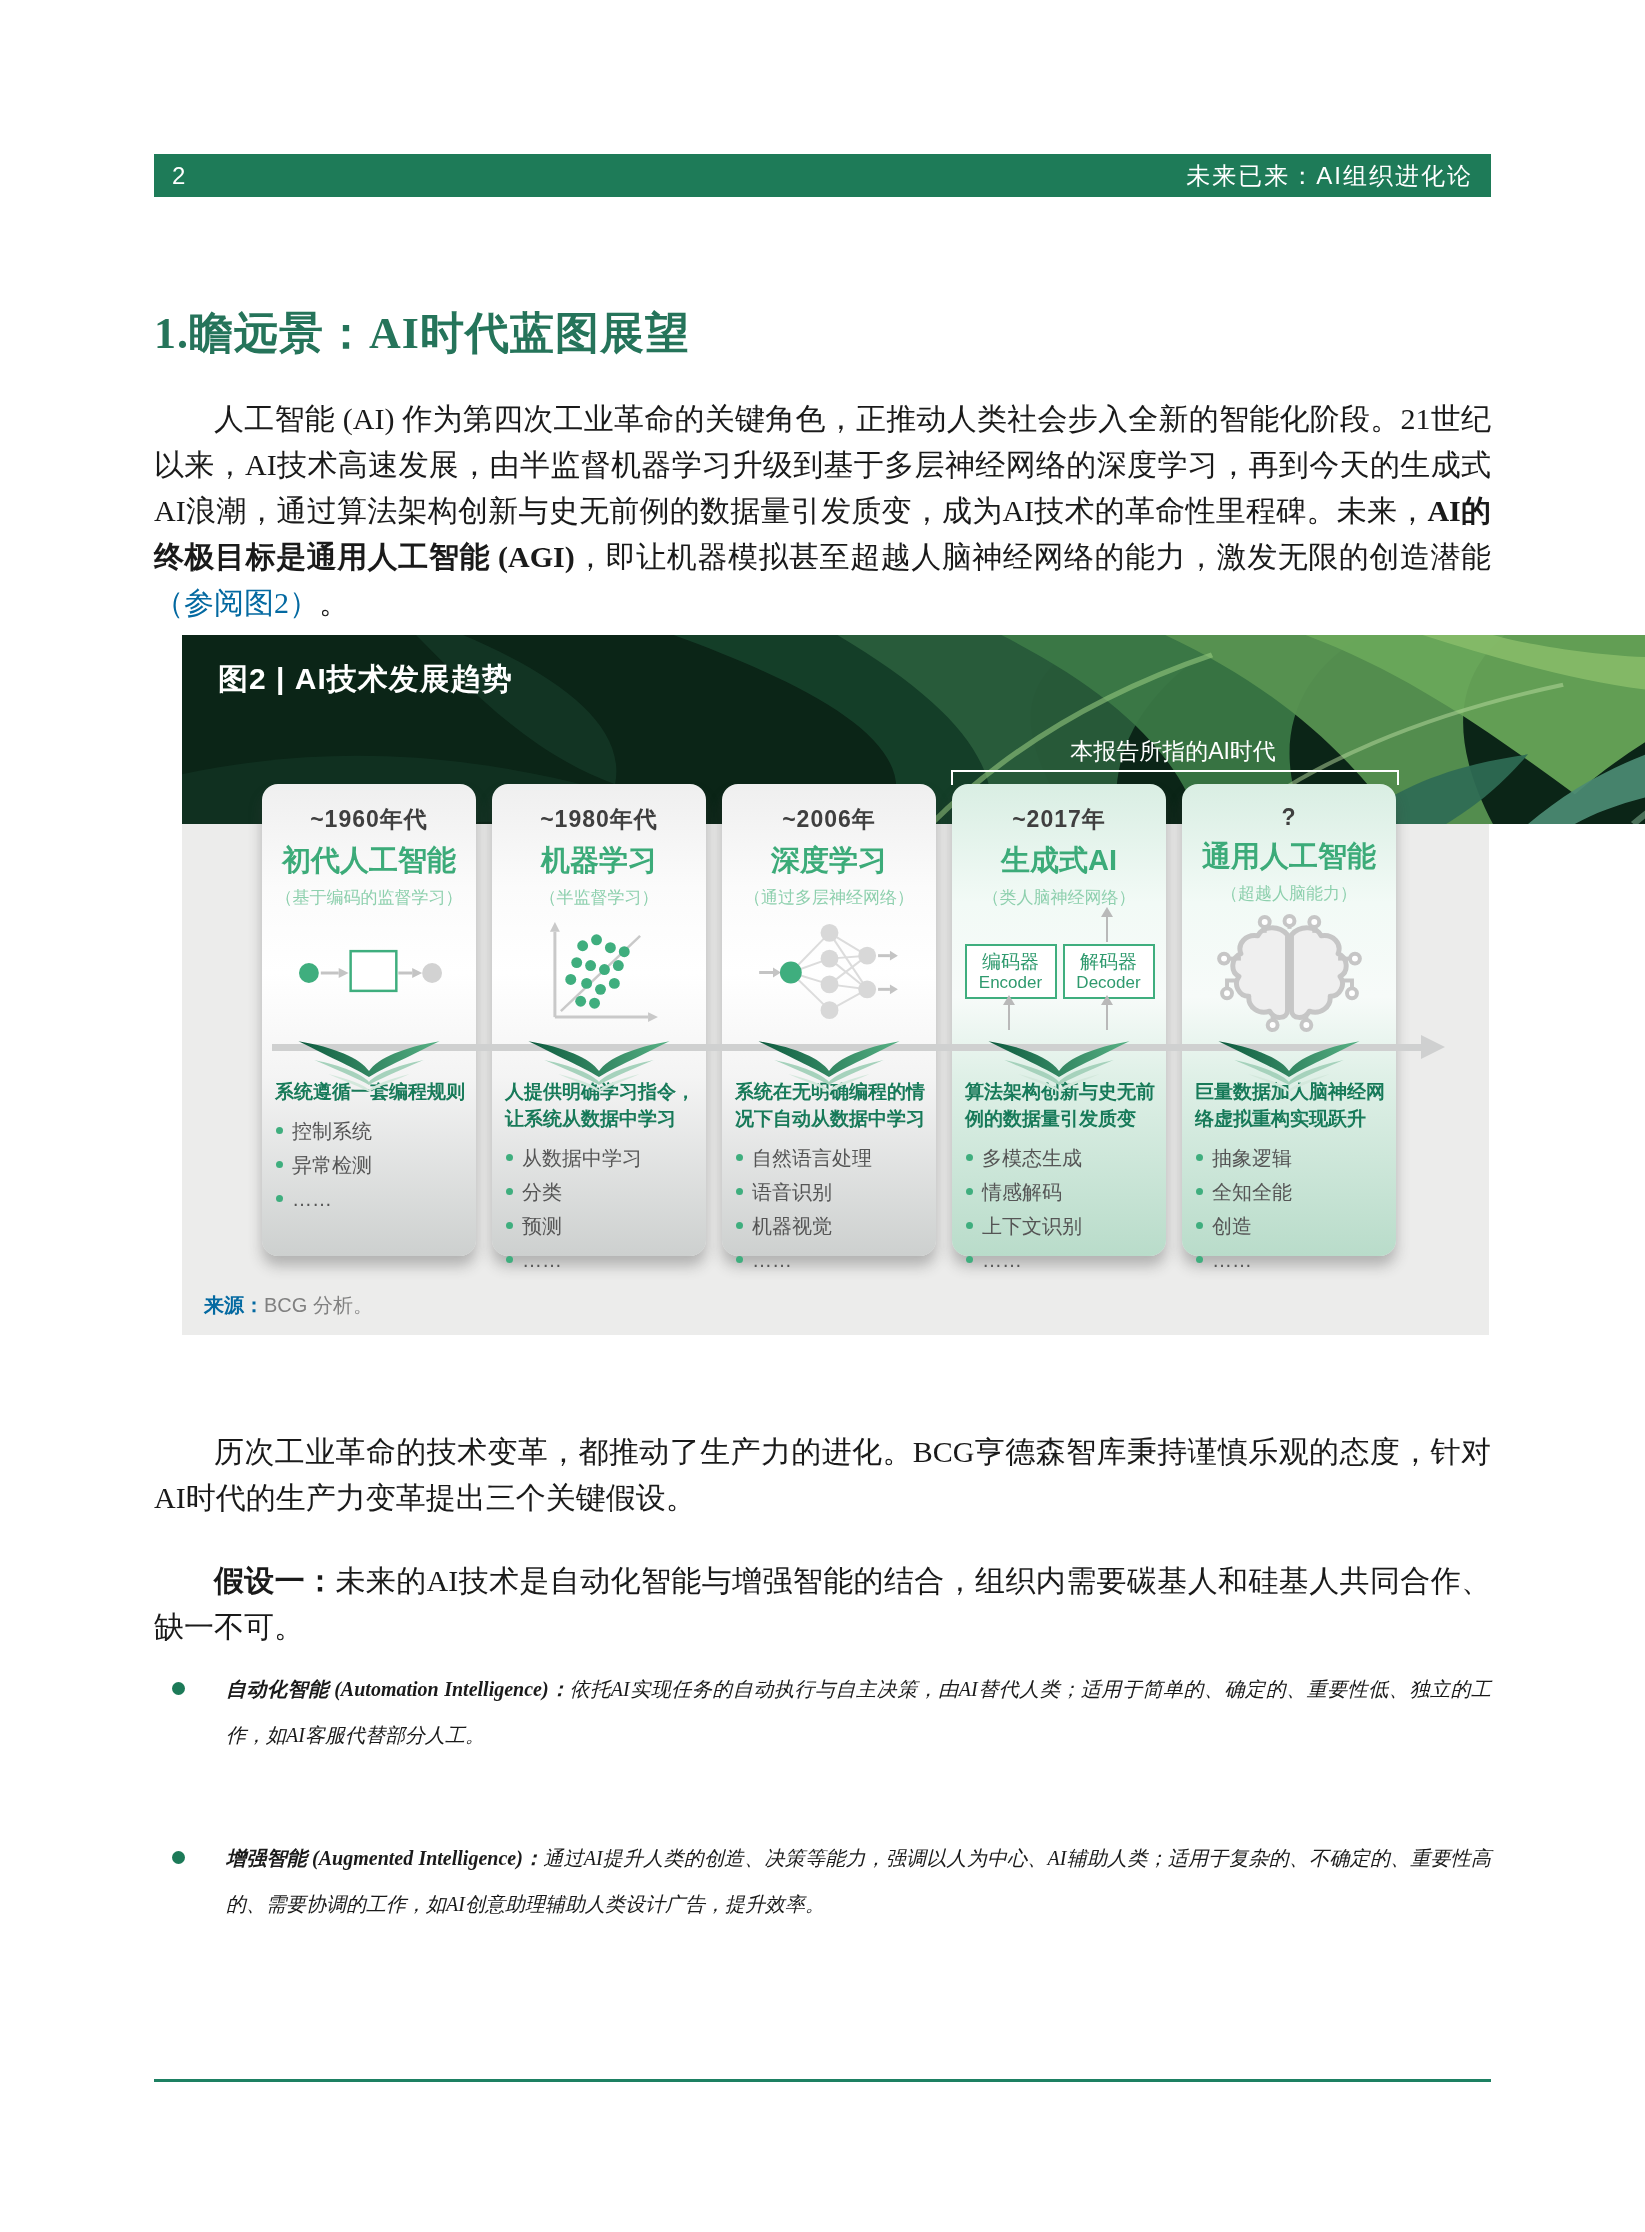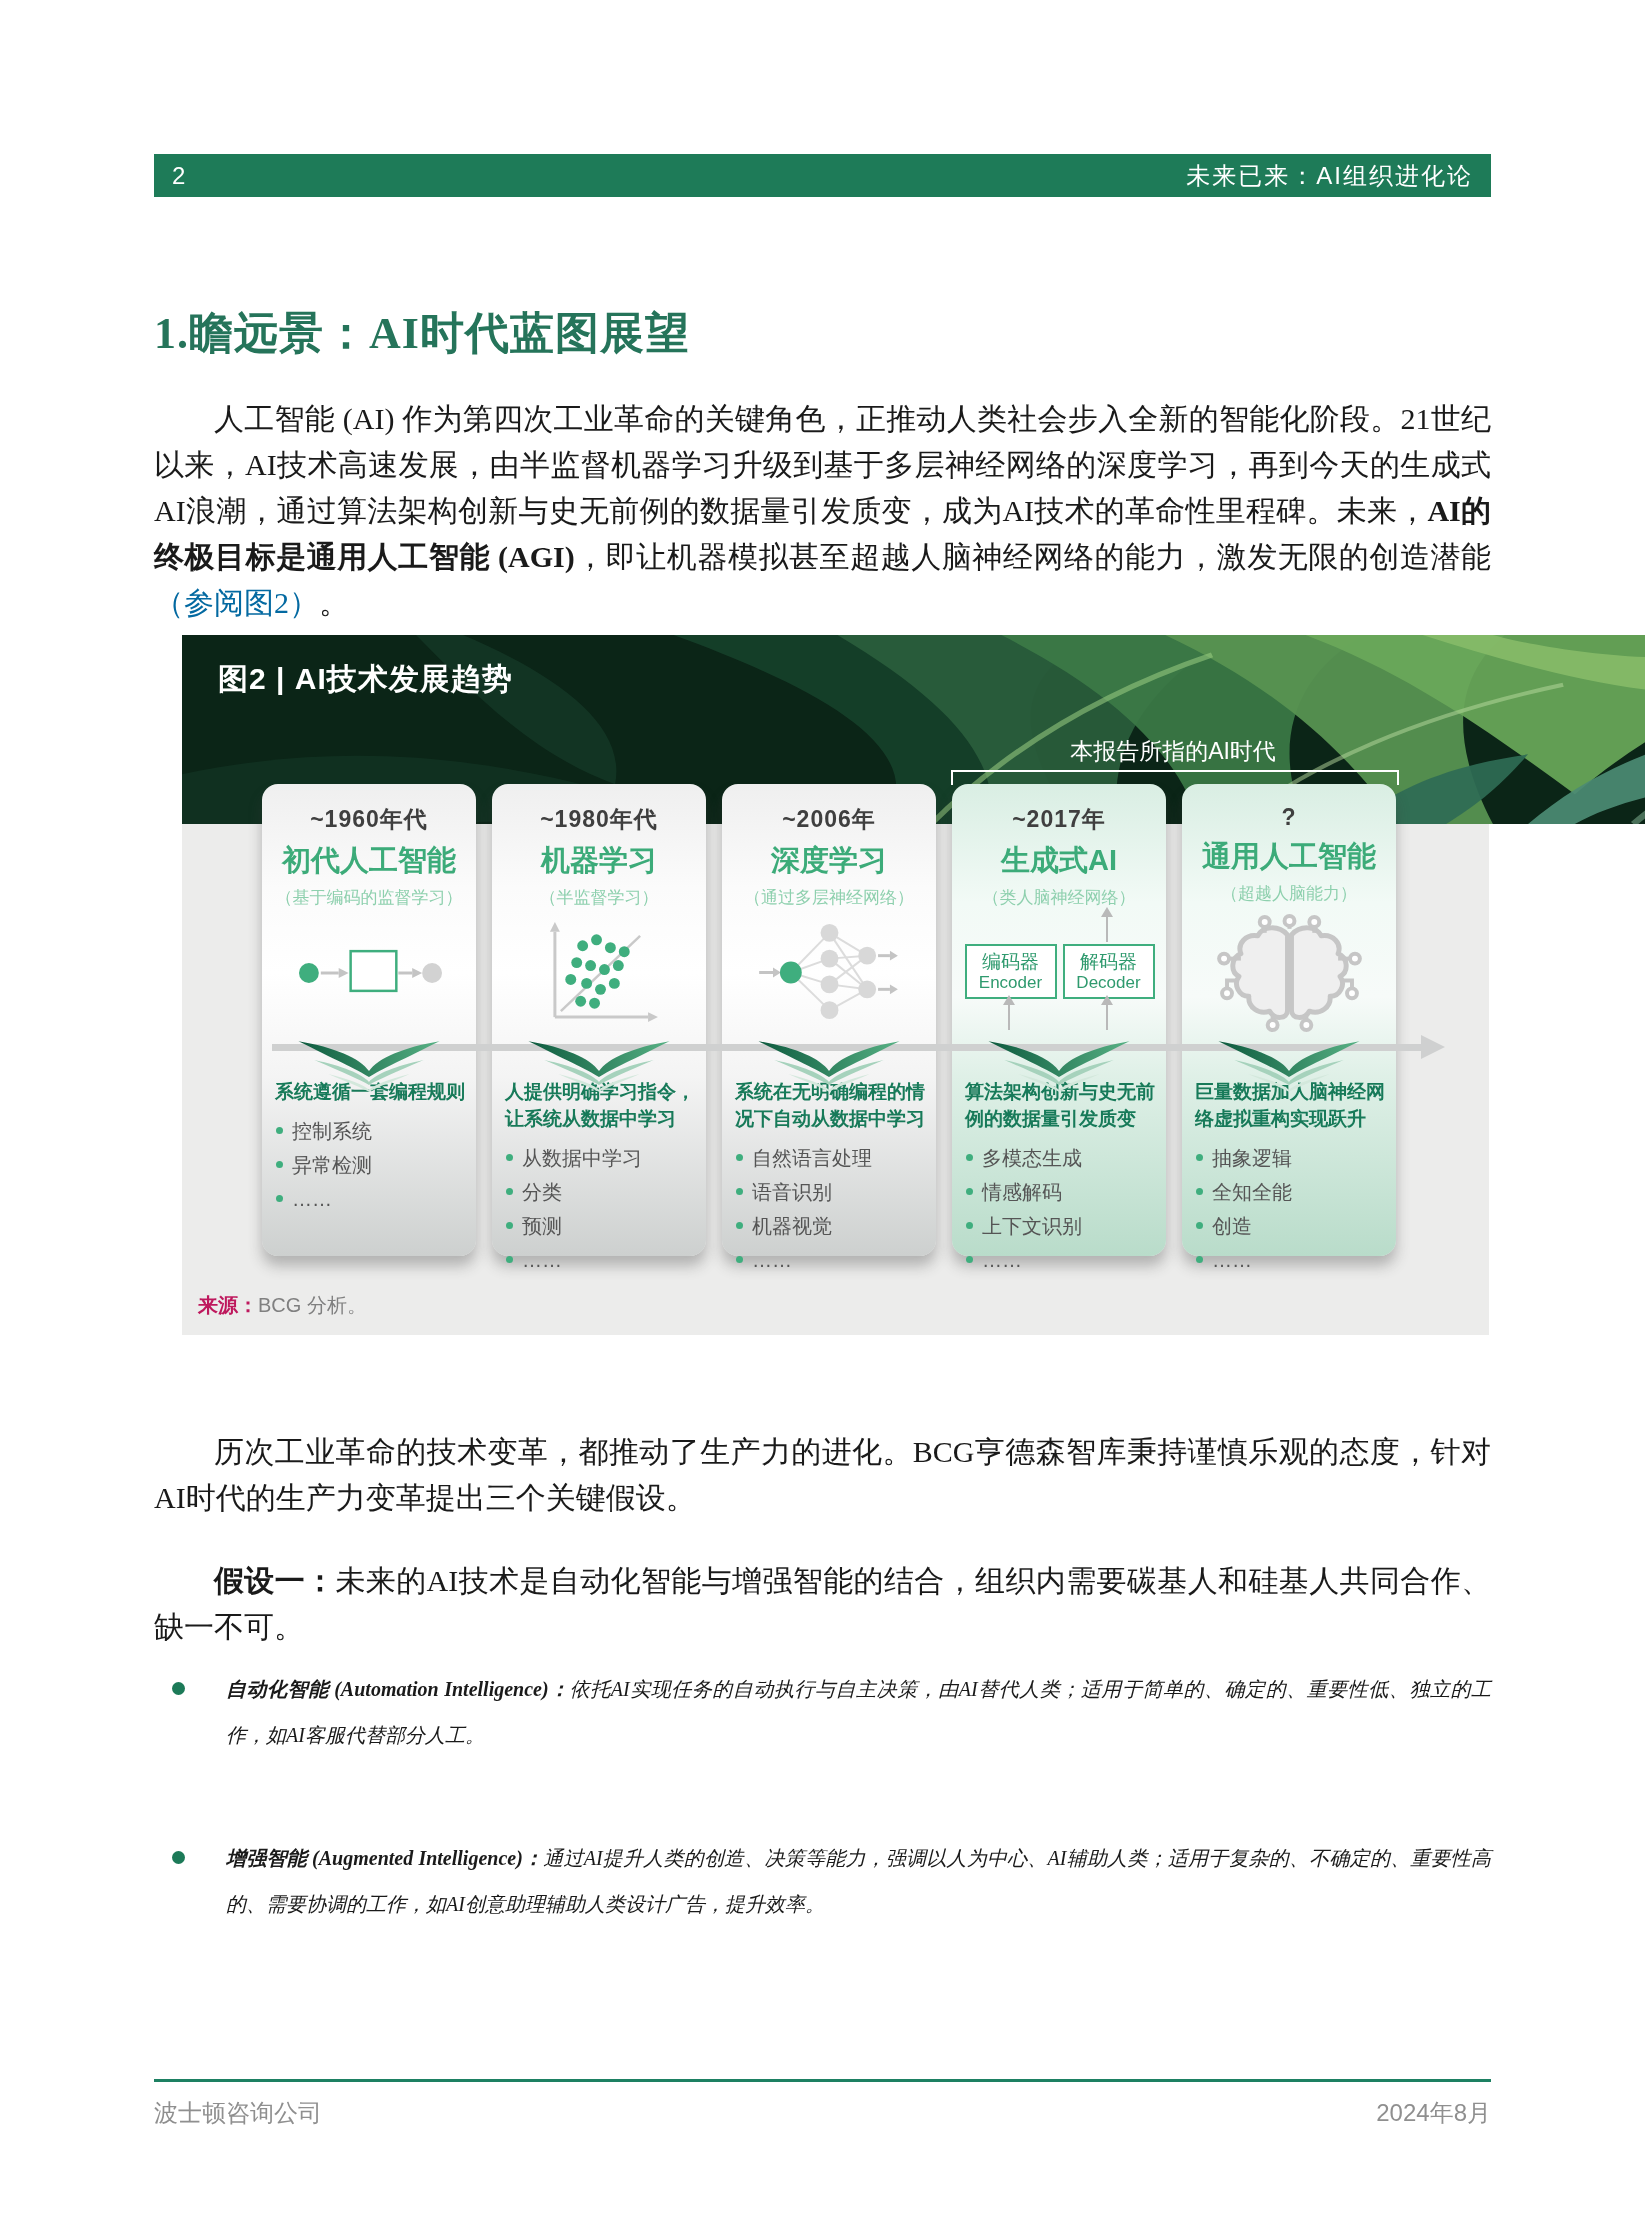--- a/index.html
+++ b/index.html
@@ -61,21 +61,21 @@
   .card-icon{position:absolute;left:0;right:0;top:127px;height:123px;display:flex;align-items:center;justify-content:center;}
   .chev{position:absolute;top:254px;left:50%;transform:translateX(-50%);z-index:4;}
   .card-text{position:absolute;top:294px;left:13px;right:8px;}
   .card-heading{font-size:19px;font-weight:bold;color:#177a59;line-height:27px;margin-bottom:9px;}
   .card-bullets{list-style:none;margin:0;padding:0;}
   .card-bullets li{position:relative;font-size:20px;color:#555555;line-height:34px;padding-left:17px;}
   .card-bullets li::before{content:"";position:absolute;left:1px;top:13px;width:7px;height:7px;border-radius:50%;background:#3fae7e;}
 
   .fig-source{position:absolute;left:16px;bottom:16px;font-family:"Liberation Sans","DejaVu Sans",sans-serif;
               font-size:20px;color:#808080;}
-  .fig-source .src-label{font-weight:bold;color:#be185d;}
+  .fig-source .src-label{font-weight:bold;color:#0369a1;margin-left:6px;}
 
   
   .encdec{position:relative;width:195px;height:121px;}
   .ed-box{position:absolute;width:88px;border:2px solid #3fae7e;background:#ffffff;color:#2f9a6e;
           text-align:center;padding:5px 0;line-height:1.15;}
   .ed-box .zh{display:block;font-size:19px;}
   .ed-box .en{display:block;font-size:17px;}
   .ed-enc{left:3px;top:32px;}
   .ed-dec{left:101px;top:32px;}
   .ed-arrow{position:absolute;width:2px;background:#b9b9b9;}
@@ -397,18 +397,14 @@
   <div class="hyp hyp1">
     <span class="hyp-dot"></span>
     <div class="hyp-text"><span class="r-b">自动化智能 (Automation Intelligence)：</span><span class="r-n">依托AI实现任务的自动执行与自主决策，由AI替代人类；适用于简单的、确定的、重要性低、独立的工作，如AI客服代替部分人工。</span></div>
   </div>
   <div class="hyp hyp2">
     <span class="hyp-dot"></span>
     <div class="hyp-text"><span class="r-b">增强智能 (Augmented Intelligence)：</span><span class="r-n">通过AI提升人类的创造、决策等能力，强调以人为中心、AI辅助人类；适用于复杂的、不确定的、重要性高的、需要协调的工作，如AI创意助理辅助人类设计广告，提升效率。</span></div>
   </div>
 
   <div class="footer-rule"></div>
-  <div class="footer">
-    <span>波士顿咨询公司</span>
-    <span>2024年8月</span>
-  </div>
 </div>
 
 
 </body></html>

